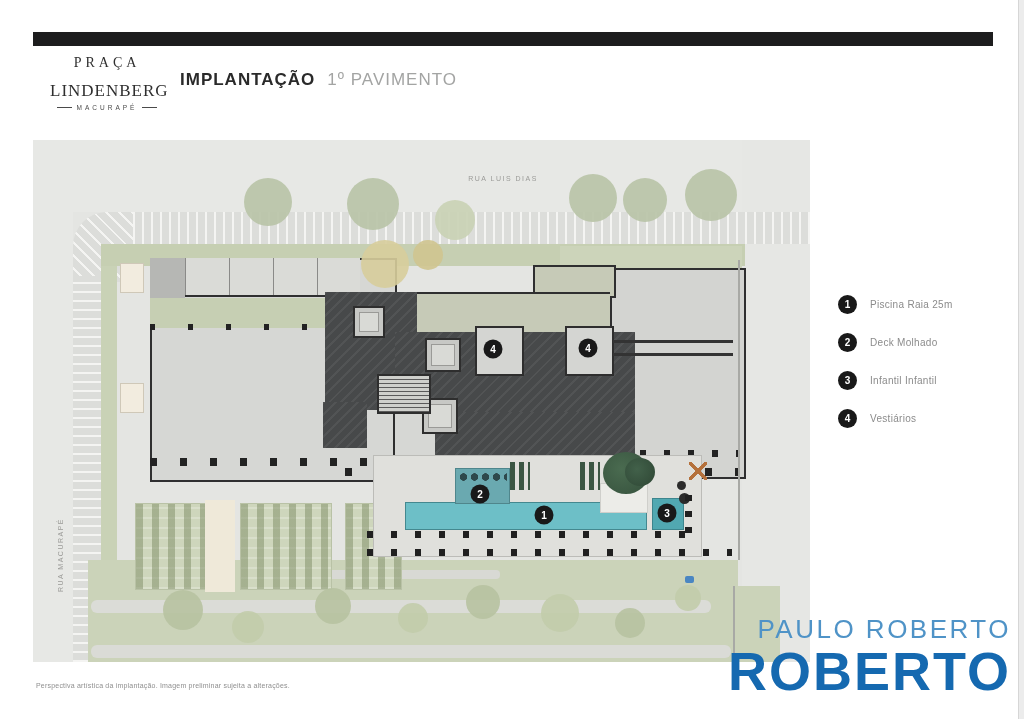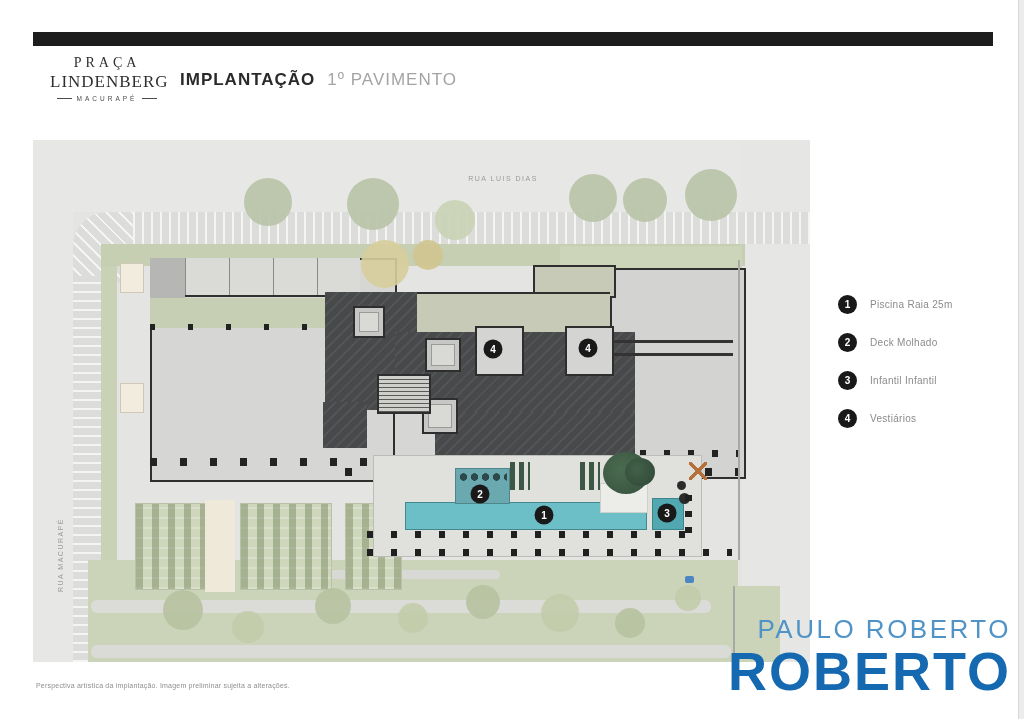--- a/index.html
+++ b/index.html
@@ -2,21 +2,21 @@
 <html><head>
 <meta charset="utf-8">
 <style>
   html,body{margin:0;padding:0;background:#ffffff;}
   body{width:1024px;height:719px;position:relative;font-family:"Liberation Sans",sans-serif;overflow:hidden;}
   .p{position:absolute;}
   
   .topbar{position:absolute;left:33px;top:32px;width:960px;height:14px;background:#1d1d1e;}
   .logo{position:absolute;left:50px;top:55px;width:114px;text-align:center;color:#2f2f2f;}
   .logo-l1{font-family:"Liberation Serif",serif;font-size:14px;letter-spacing:4px;display:block;}
-  .logo-l2{font-family:"Liberation Serif",serif;font-size:17px;letter-spacing:1px;display:block;margin-top:1px;}
+  .logo-l2{font-family:"Liberation Serif",serif;font-size:17px;letter-spacing:1px;display:block;margin-top:10px;}
   .logo-l3{display:flex;align-items:center;justify-content:center;gap:5px;margin-top:3px;}
   .logo-l3 .dash{width:15px;height:1px;background:#4a4a4a;display:inline-block;}
   .logo-l3 .txt{font-size:6.5px;letter-spacing:3px;color:#4a4a4a;}
   .title{position:absolute;left:180px;top:70px;font-size:17px;letter-spacing:1px;}
   .title .b{font-weight:700;color:#2a2a2a;margin-top:12px;}
   .title .l{font-weight:400;color:#a3a4a3;margin-left:12px;}
   
   .plan{position:absolute;left:33px;top:140px;width:777px;height:522px;background:#e4e5e2;overflow:hidden;}
   .char{background-color:#47494a;background-image:repeating-linear-gradient(135deg,rgba(255,255,255,.06) 0 2px,transparent 2px 8px);}
   .core{background:#c7c8c5;border:2px solid #2e2e2e;}

